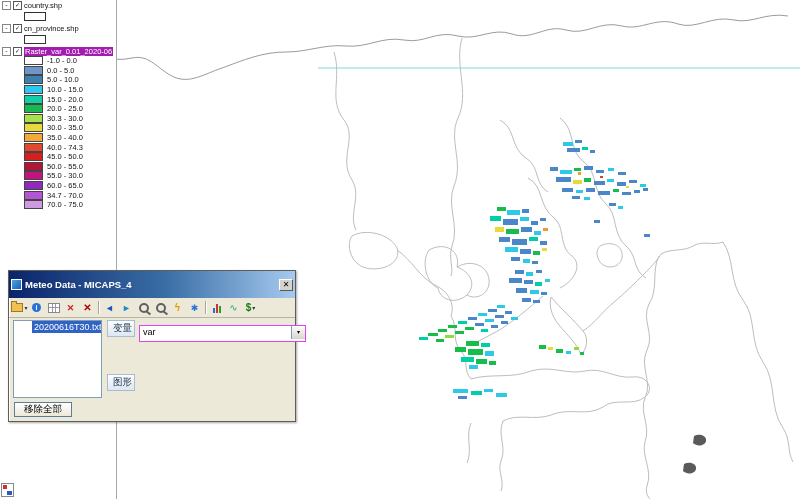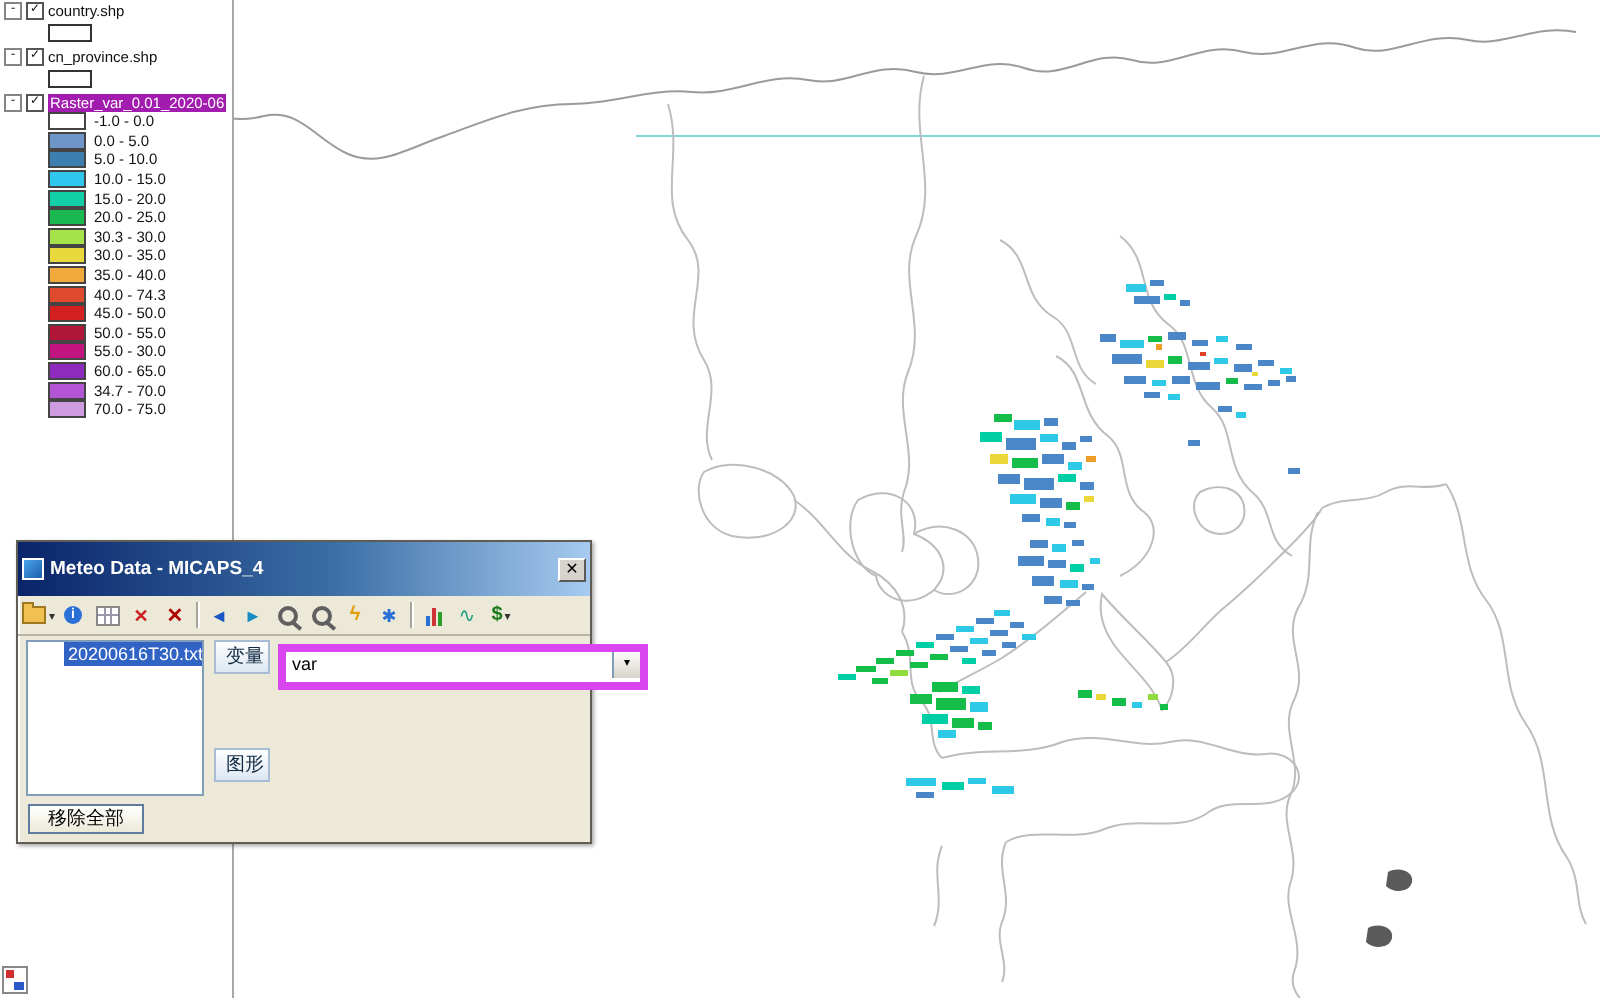--- a/index.html
+++ b/index.html
@@ -60,22 +60,22 @@
   .dollar{color:#1a7a1a;font-weight:bold;font-size:10px;}
 
   .dlg-body{position:relative;height:103px;}
   .listbox{position:absolute;left:4px;top:2px;width:87px;height:76px;background:#fff;
     border:1px solid #7f9db9;overflow:hidden;}
   .list-item{height:12px;line-height:12px;padding:0 2px;font-size:9px;white-space:nowrap;overflow:hidden;margin-left:18px;}
   .list-item.selected{background:#3163c5;color:#fff;}
   .field-row{position:absolute;left:98px;display:flex;align-items:center;gap:4px;height:16px;}
   .field-label{min-width:22px;text-align:right;padding:1px 2px;font-size:9.5px;color:#102a43;
     background:linear-gradient(#fefefe,#dde7f2);border:1px solid #a8bcd4;}
-  .combo{width:146px;height:15px;background:#fff;border:4px solid #d946ef;position:relative;
-    font-size:9px;line-height:13px;padding:0 28px 0 3px;white-space:nowrap;overflow:hidden;margin-top:11px;}
+  .combo{width:146px;height:15px;background:#fff;border:1px solid #d946ef;position:relative;
+    font-size:9px;line-height:13px;padding:0 16px 0 3px;white-space:nowrap;overflow:hidden;margin-top:11px;}
   .combo-caret{position:absolute;right:0;top:0;width:13px;height:13px;text-align:center;
     font-size:6px;line-height:13px;background:linear-gradient(#fdfdfd,#d8d4cc);border-left:1px solid #7f9db9;}
   .remove-btn{position:absolute;left:5px;top:84px;width:58px;height:15px;font-size:9.5px;
     background:linear-gradient(#ffffff,#ece9d8);border:1px solid #5f7c9e;padding:0;}
 
   #corner-icon{position:absolute;left:1px;bottom:2px;width:11px;height:12px;z-index:4;
     background:#fff;border:1px solid #888;}
   #corner-icon .r{position:absolute;left:1px;top:1px;width:4px;height:4px;background:#d03030;}
   #corner-icon .b{position:absolute;right:1px;bottom:1px;width:5px;height:4px;background:#2a5ac8;}
 </style>

